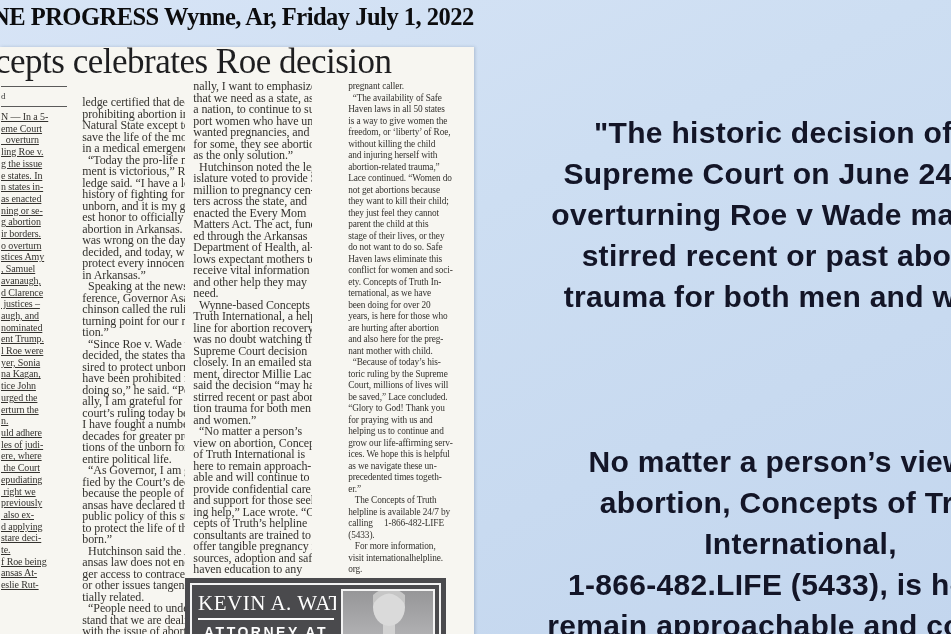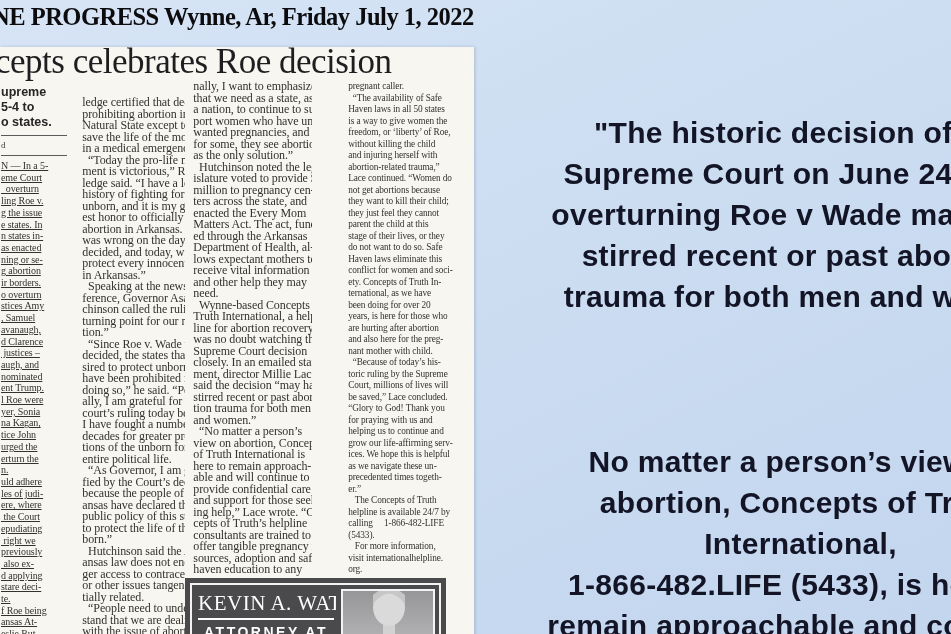--- a/index.html
+++ b/index.html
@@ -70,23 +70,20 @@
 </style>
 </head>
 <body>
 
 <div class="masthead">NE PROGRESS Wynne, Ar, Friday July 1, 2022</div>
 
 <div class="paper">
   <h1 class="headline">cepts celebrates Roe decision</h1>
   <div class="cols">
     <div class="col col1">
-      <div class="subhead">upreme
-5-4 to
-o states.</div>
       <div class="rule"></div>
       <div class="byline">d</div>
       <div class="rule"></div>
       <div class="newsbody">N — In a 5-
 eme Court
   overturn
 ling Roe v.
 g the issue
 e states. In
 n states in-

